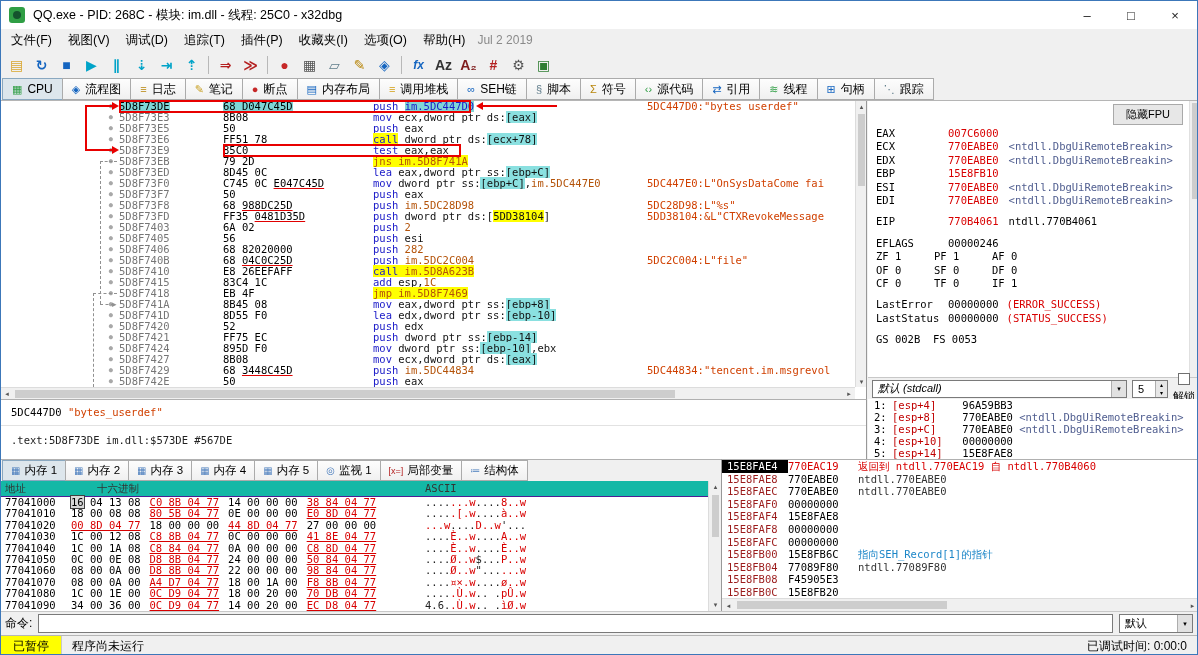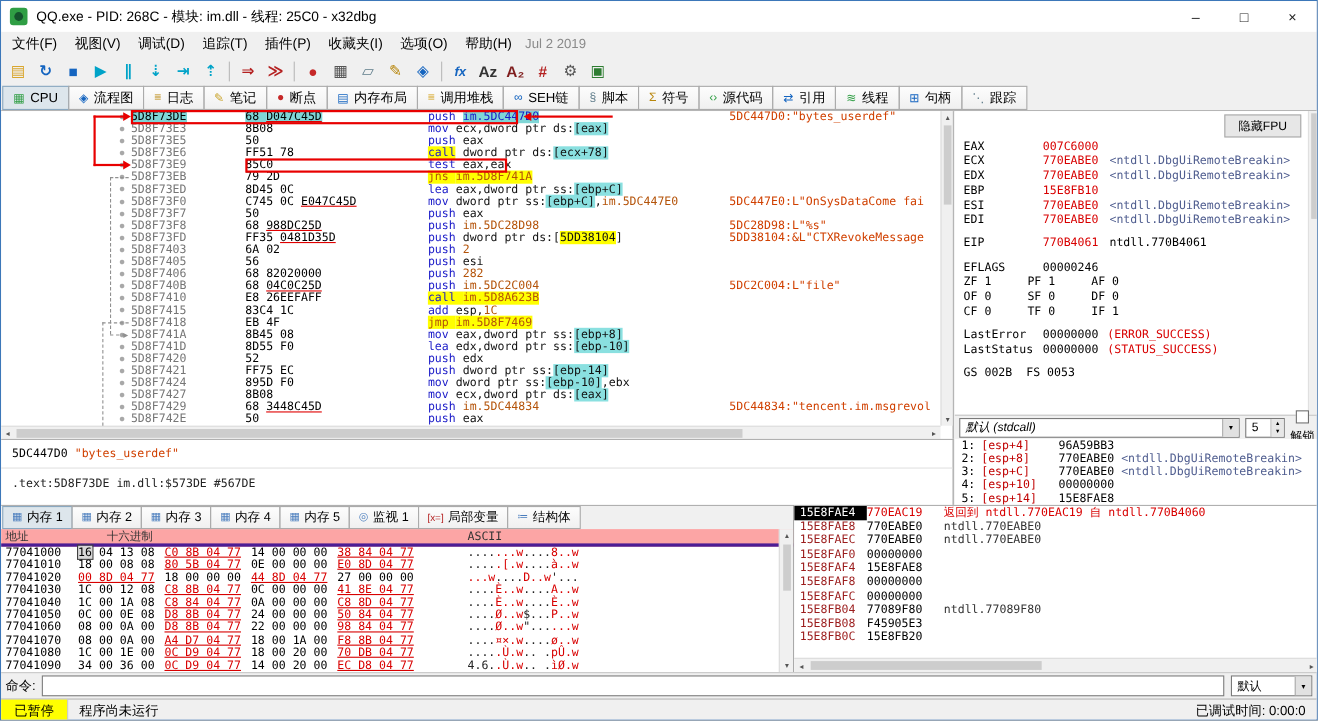--- a/index.html
+++ b/index.html
@@ -32,21 +32,21 @@
 .tab-ic{font-size:11px;}
 
 
 #disasm{position:absolute;left:0;top:100px;width:866px;height:298px;background:#fff;border-right:1px solid #989898;}
 #disasmRows{position:absolute;left:0;top:0;right:11px;bottom:12px;overflow:hidden;font-family:"DejaVu Sans Mono",monospace;font-size:10.5px;line-height:11px;white-space:pre;}
 .drow{display:flex;height:11px;}
 .d-gutter{width:118px;position:relative;flex:none;}
 .dot{position:absolute;right:6px;top:0;color:#a8a8a8;font-size:7px;line-height:11px;}
 .d-addr{width:104px;flex:none;color:#767676;}
 .addr-sel{background:#7fd6d6;color:#000;}
-.d-bytes{width:166px;flex:none;color:#000;}
+.d-bytes{width:150px;flex:none;color:#000;}
 .byte-u{text-decoration:underline;text-decoration-color:#e00000;}
 .sel-bg{background:#7fd6d6;}
 .d-instr{width:274px;flex:none;}
 .d-comment{flex:1;color:#d04000;overflow:hidden;}
 .tk-m{color:#1a1ac8;}
 .tk-cy{color:#1a1ac8;background:#ffff00;}
 .tk-jy{color:#b45309;background:#ffff00;}
 .tk-ay{color:#b45309;background:#ffff00;}
 .tk-p{color:#111;}
 .tk-n{color:#b45309;}
@@ -106,21 +106,21 @@
 #infoline1 .istr{color:#d04000;}
 #infoline2{margin-top:7px;border-top:1px solid #e2e2e2;padding:8px 0 0 10px;color:#222;}
 
 
 #dumparea{position:absolute;left:0;top:458px;width:721px;height:152px;background:#fff;border-right:1px solid #989898;border-top:1px solid #b0b0b0;}
 #dumptabs{height:21px;display:flex;background:#f0f0f0;padding-left:1px;align-items:stretch;}
 .dtab{display:flex;align-items:center;gap:4px;padding:0 8px;font-size:11.5px;border:1px solid #ababab;background:linear-gradient(#fdfdfd,#f0f0f0);margin-right:-1px;white-space:nowrap;}
 .dtab.active{background:#dde6ec;border-color:#8aa8c0;}
 .dtab-ic{font-size:10px;color:#4a7dbd;}
 .dtab-ic.redic{color:#b42020;font-size:9px;}
-#dumphead{height:16px;display:flex;background:#fca5a5;border-bottom:3px solid #4c1d95;font-size:10.5px;color:#333;font-family:"DejaVu Sans Mono",monospace;line-height:15px;}
+#dumphead{height:16px;display:flex;background:#14b8a6;border-bottom:1px solid #4c1d95;font-size:10.5px;color:#333;font-family:"DejaVu Sans Mono",monospace;line-height:15px;}
 .h-addr{width:70px;padding-left:4px;flex:none;}
 .h-hex{width:354px;padding-left:26px;flex:none;}
 #dumprows{font-family:"DejaVu Sans Mono",monospace;font-size:10.5px;}
 .mrow{display:flex;height:11.4px;line-height:11.4px;white-space:pre;}
 .m-addr{width:70px;padding-left:4px;flex:none;color:#000;}
 .m-hex{width:354px;flex:none;display:flex;}
 .hexgroup{margin-right:9px;}
 .hexred{color:#d80000;text-decoration:underline;text-decoration-color:#d80000;}
 .selbyte{outline:1px solid #404040;background:#d8d8d8;}
 .m-ascii{flex:1;color:#222;}
@@ -422,20 +422,21 @@
 
   <div id="stackarea">
     <div id="stackrows">
         <div class="srow"><span class="s-addr esp">15E8FAE4</span><span class="s-val red">770EAC19</span><span class="s-note nred">返回到 ntdll.770EAC19 自 ntdll.770B4060</span></div>
         <div class="srow"><span class="s-addr">15E8FAE8</span><span class="s-val">770EABE0</span><span class="s-note">ntdll.770EABE0</span></div>
         <div class="srow"><span class="s-addr">15E8FAEC</span><span class="s-val">770EABE0</span><span class="s-note">ntdll.770EABE0</span></div>
         <div class="srow"><span class="s-addr">15E8FAF0</span><span class="s-val">00000000</span><span class="s-note"></span></div>
         <div class="srow"><span class="s-addr">15E8FAF4</span><span class="s-val">15E8FAE8</span><span class="s-note"></span></div>
         <div class="srow"><span class="s-addr">15E8FAF8</span><span class="s-val">00000000</span><span class="s-note"></span></div>
         <div class="srow"><span class="s-addr">15E8FAFC</span><span class="s-val">00000000</span><span class="s-note"></span></div>
+        <div class="srow"><span class="s-addr">15E8FB00</span><span class="s-val">15E8FB6C</span><span class="s-note nblue">指向SEH_Record[1]的指针</span></div>
         <div class="srow"><span class="s-addr">15E8FB04</span><span class="s-val">77089F80</span><span class="s-note">ntdll.77089F80</span></div>
         <div class="srow"><span class="s-addr">15E8FB08</span><span class="s-val">F45905E3</span><span class="s-note"></span></div>
         <div class="srow"><span class="s-addr">15E8FB0C</span><span class="s-val">15E8FB20</span><span class="s-note"></span></div>
       </div>
     <div class="sbh" style="left:0;right:0;bottom:0;height:13px;border-top:1px solid #dcdcdc;">
       <span class="sb-arrow" style="left:0;top:0;width:13px;height:13px;">◂</span>
       <span class="sb-thumb" style="left:15px;top:2px;height:8px;width:210px;"></span>
       <span class="sb-arrow" style="right:0;top:0;width:13px;height:13px;">▸</span>
     </div>
   </div>

